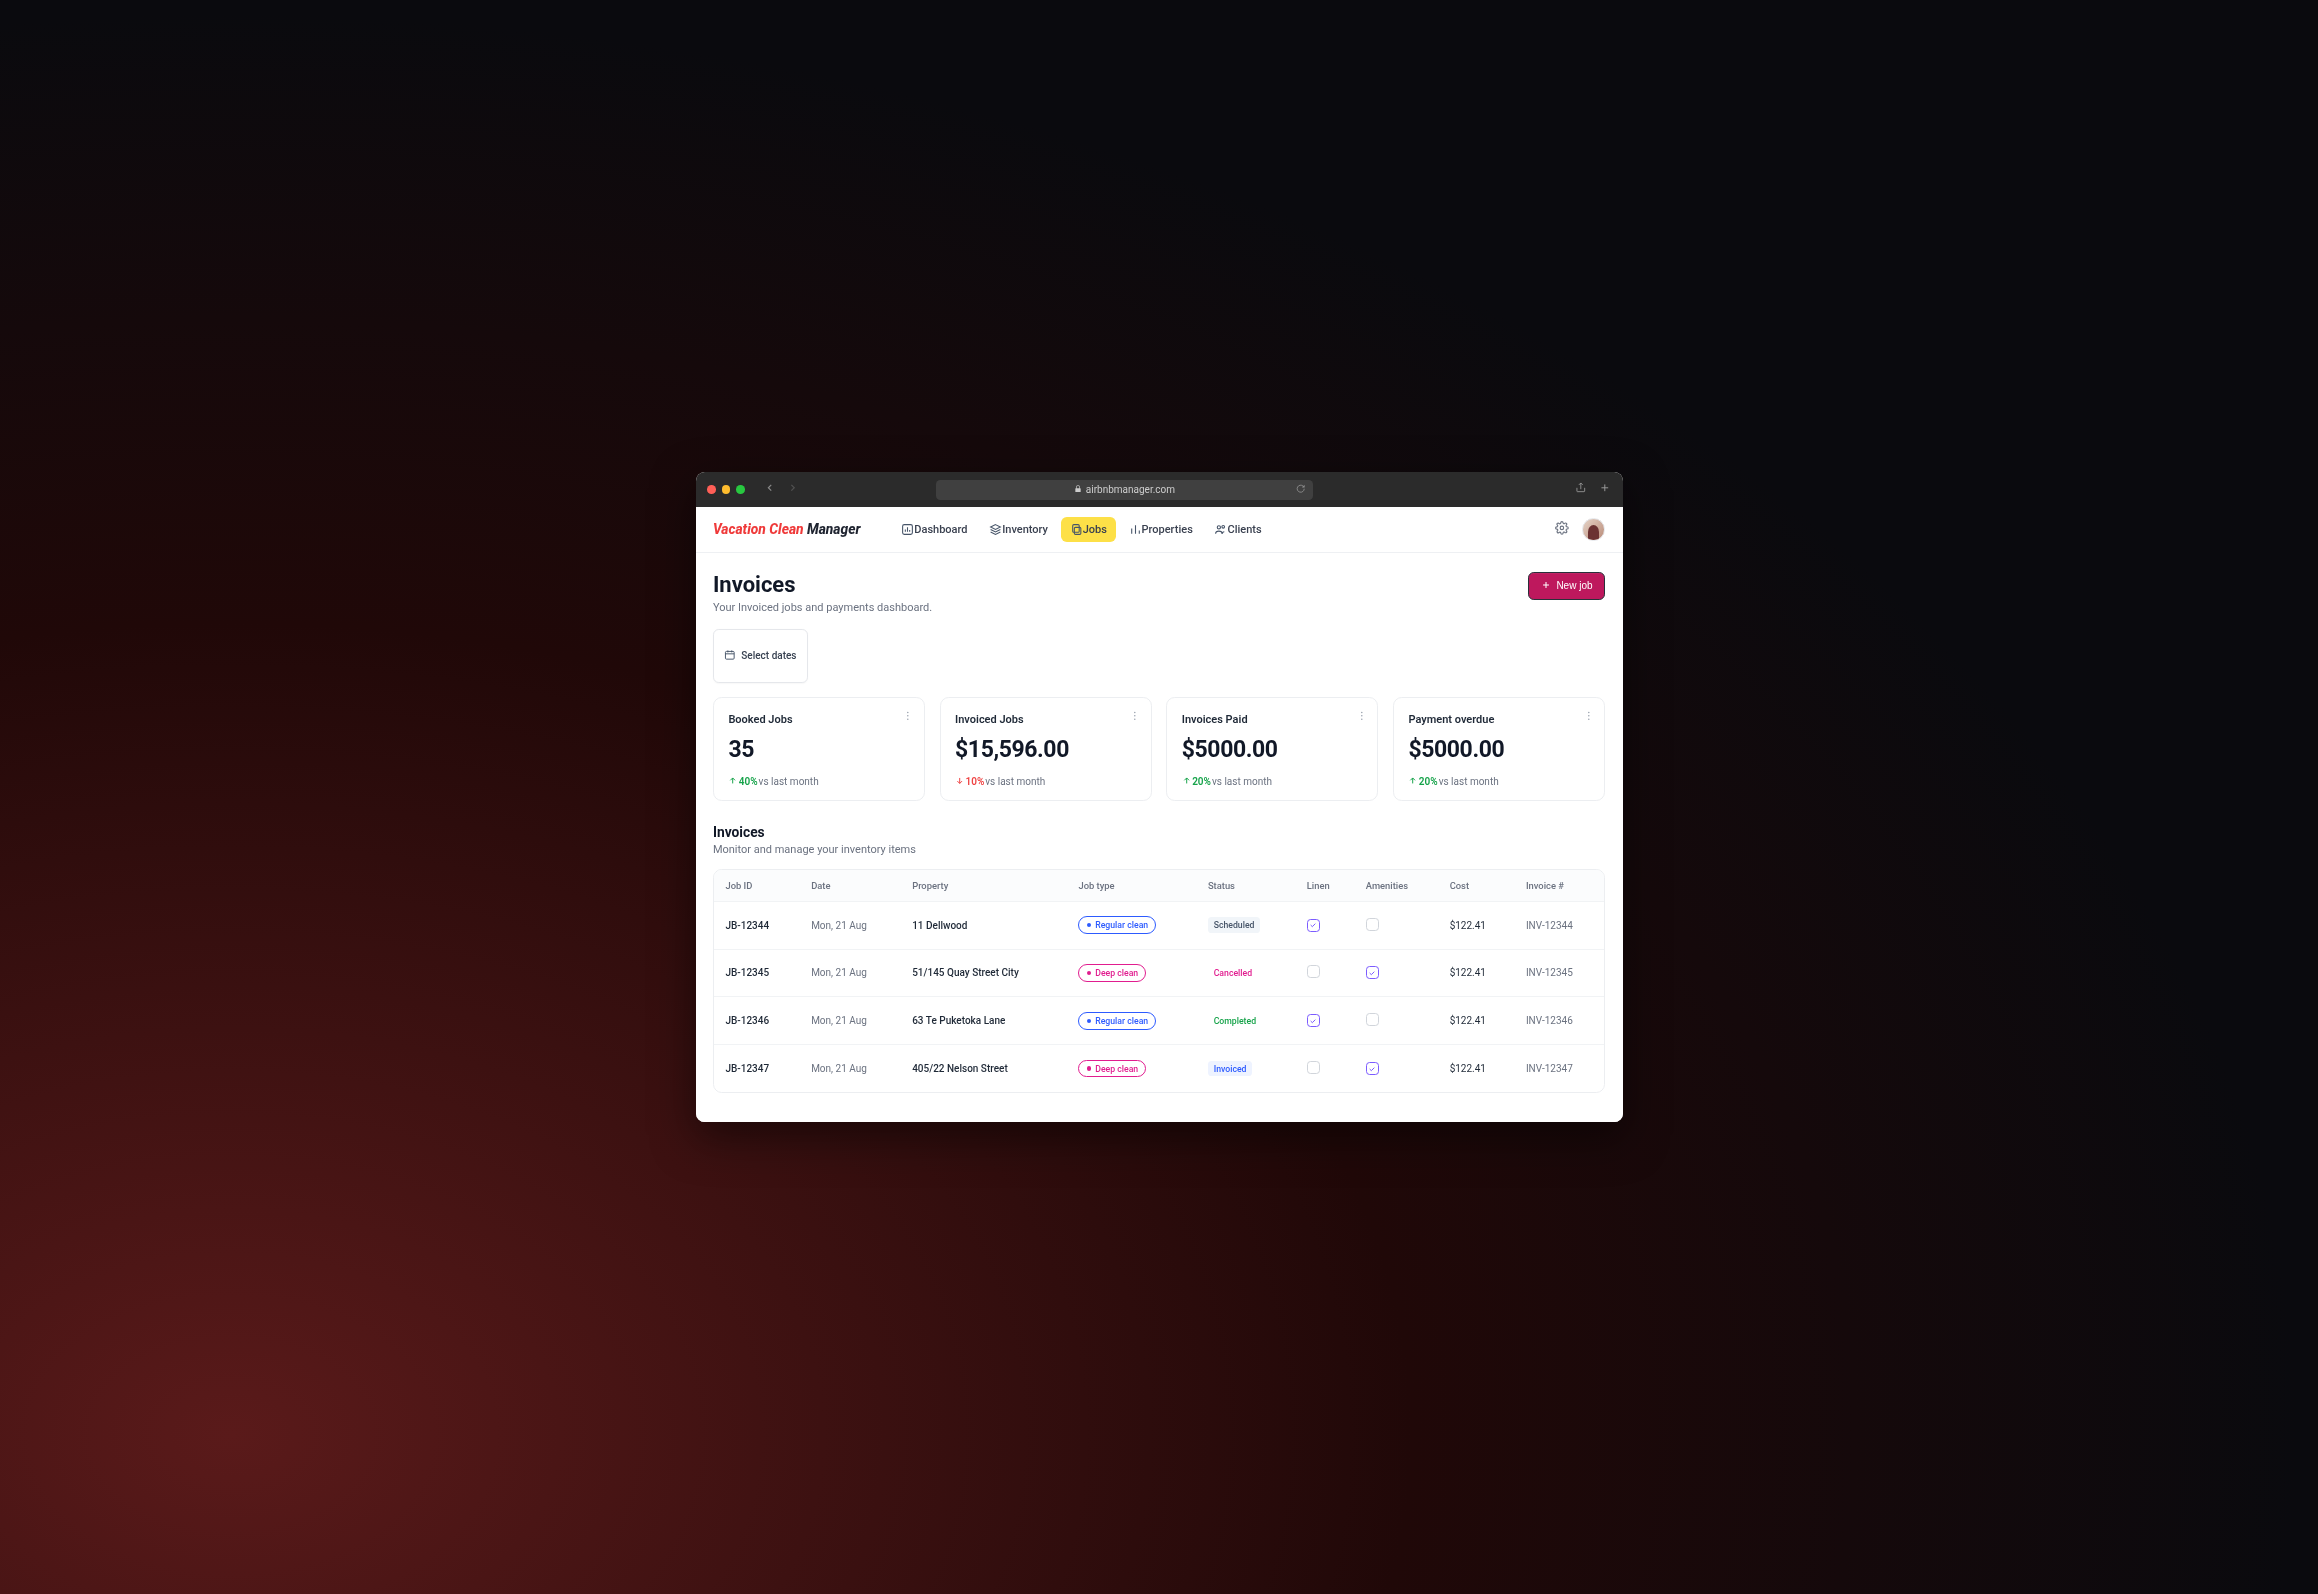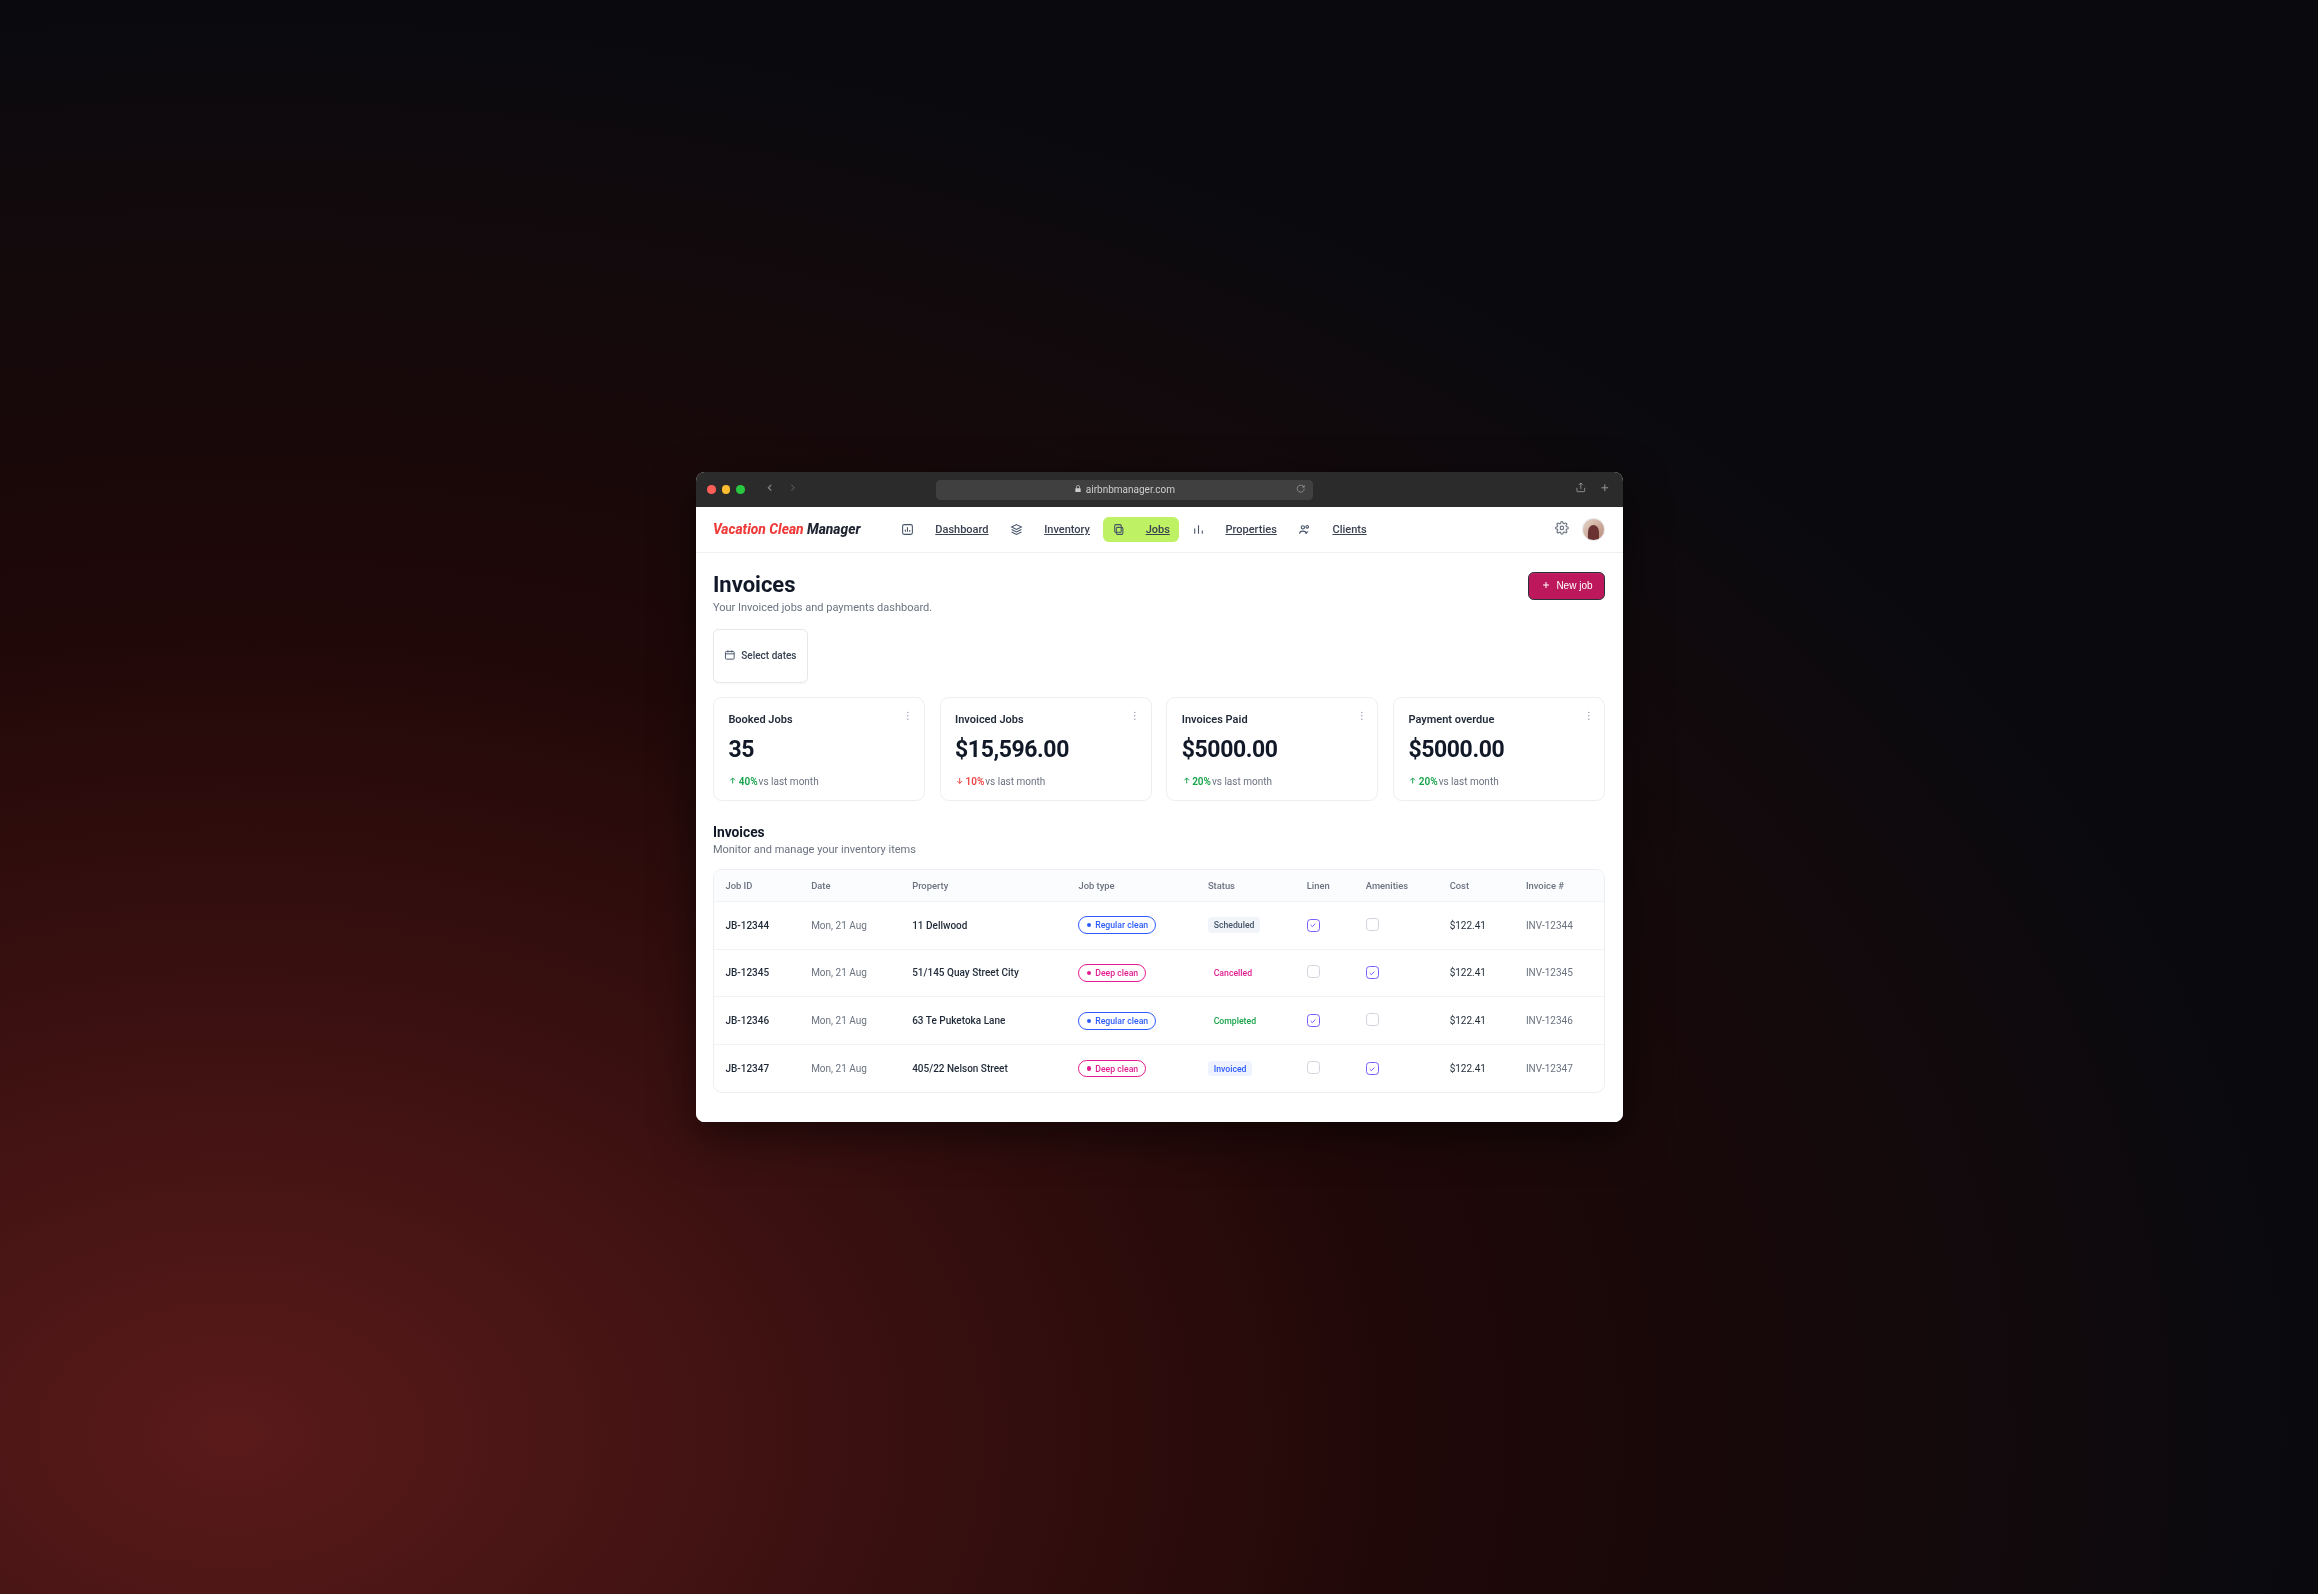--- a/index.html
+++ b/index.html
@@ -60,27 +60,26 @@
   align-items: center;
   padding: 10px 17.4px;
   border-bottom: 0.7px solid #eef0f3;
   gap: 7.2px;
 }
 .brand { font-weight: 800; font-size: 13.8px; margin-right: 25px; font-style: italic; }
 .brand-accent { color: #ef3a3a; }
 .brand-rest { color: #1f2430; }
 .nav-items { display: flex; gap: 4.3px; }
 .nav-item {
-  display: flex; align-items: center; gap: 21px;
+  display: flex; align-items: center; gap: 0;
   padding: 5.8px 8.7px; border-radius: 5.8px;
   color: #3a4150; font-size: 11px; font-weight: 500;
   cursor: pointer;
-  text-decoration: underline;
-}
-.nav-item.active { background: #bef264; }
+}
+.nav-item.active { background: #fde047; }
 .nav-icon { width: 13px; height: 13px; display: inline-flex; }
 .nav-right { margin-left: auto; display: flex; align-items: center; gap: 13px; }
 .avatar {
   width: 23px; height: 23px; border-radius: 50%;
   background: linear-gradient(135deg,#e6d4c8,#b98a77);
   border: 0.7px solid #e5e7eb;
   display: flex; align-items: flex-end; justify-content: center;
   overflow: hidden;
 }
 .avatar::after {

